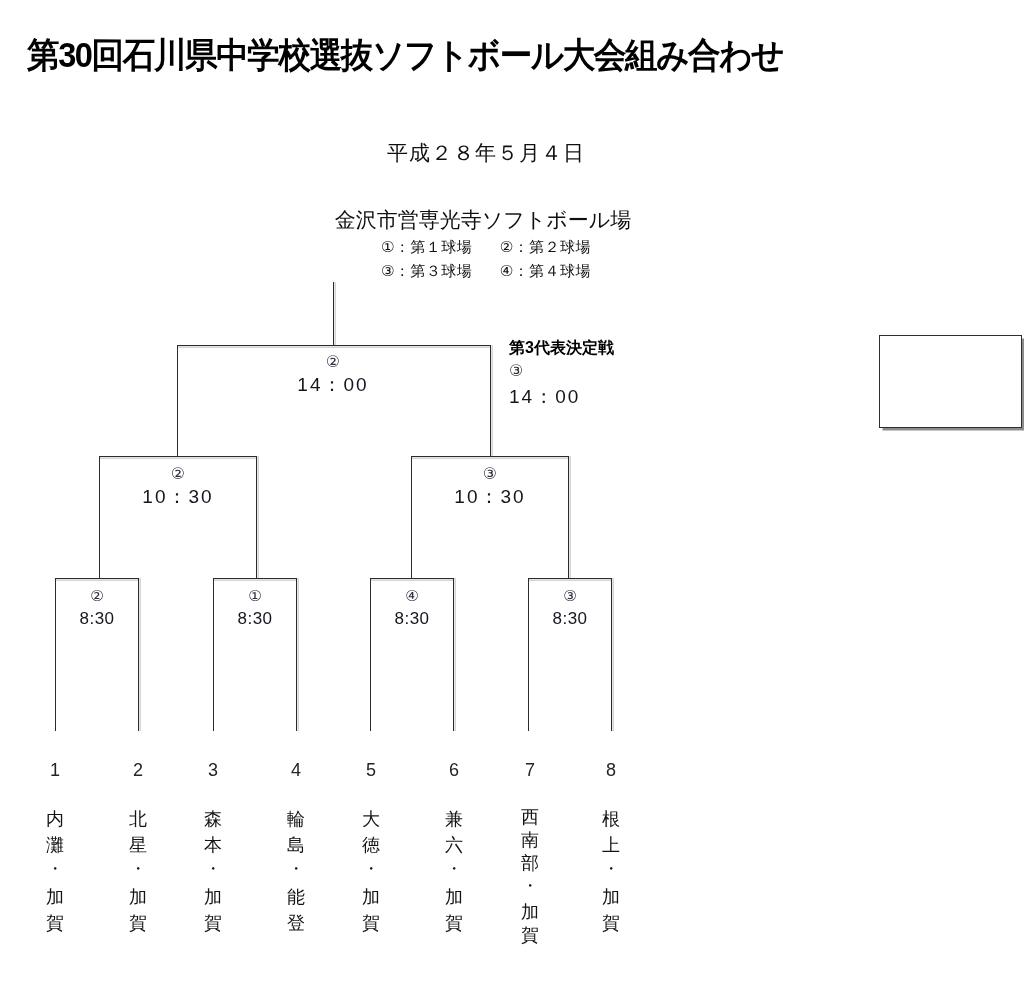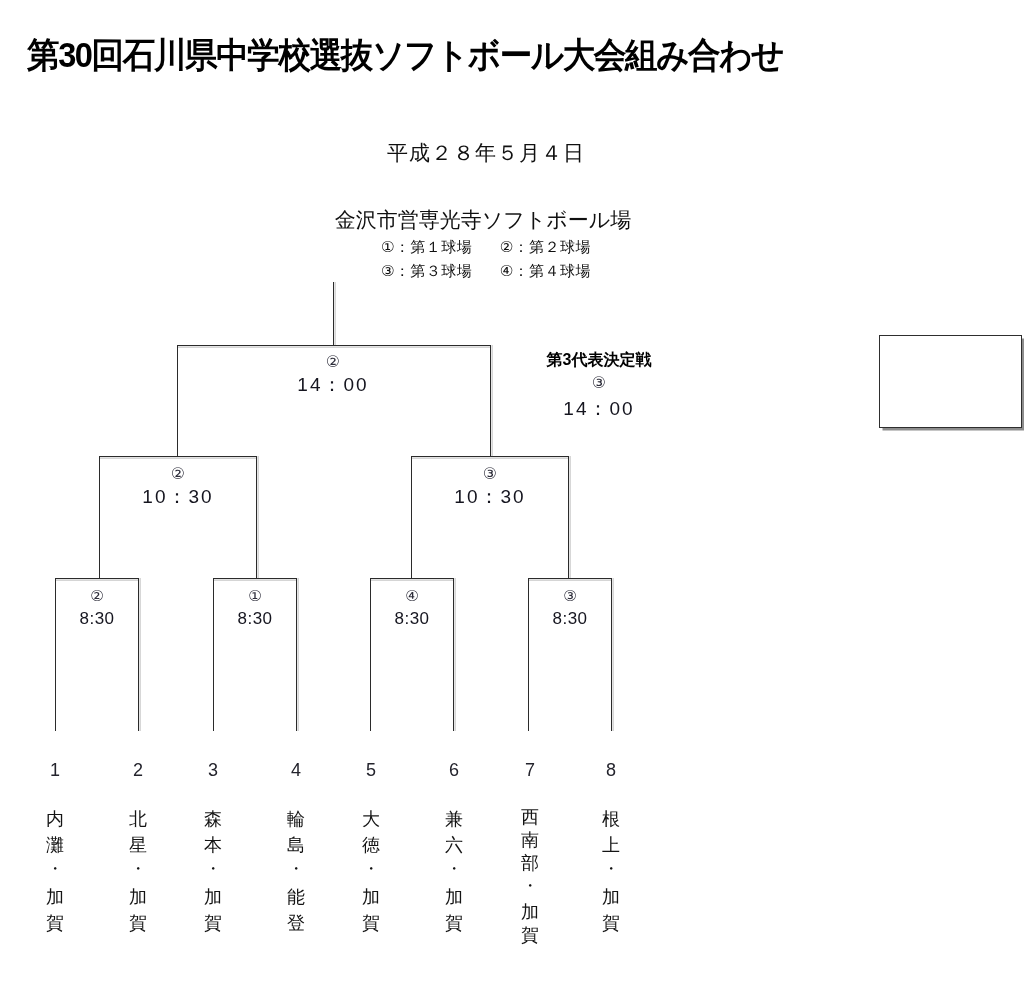--- a/index.html
+++ b/index.html
@@ -103,23 +103,23 @@
   .match.small .time {
     font-size: 17px;
     letter-spacing: 0.5px;
   }
   .match.small .field { font-size: 15px; }
 
   
   .third-place {
     position: absolute;
     left: 509px;
-    top: 349px;
+    top: 337px;
     width: 180px;
-    text-align: center;
+    text-align: left;
   }
   .third-place .tp-title {
     font-size: 16px;
     font-weight: 700;
     line-height: 22px;
     letter-spacing: 0px;
     color: #000000;
   }
   .third-place .tp-field {
     font-size: 16px;

